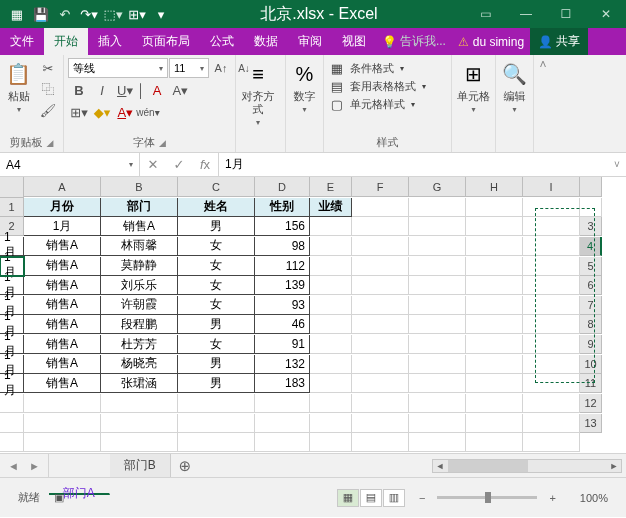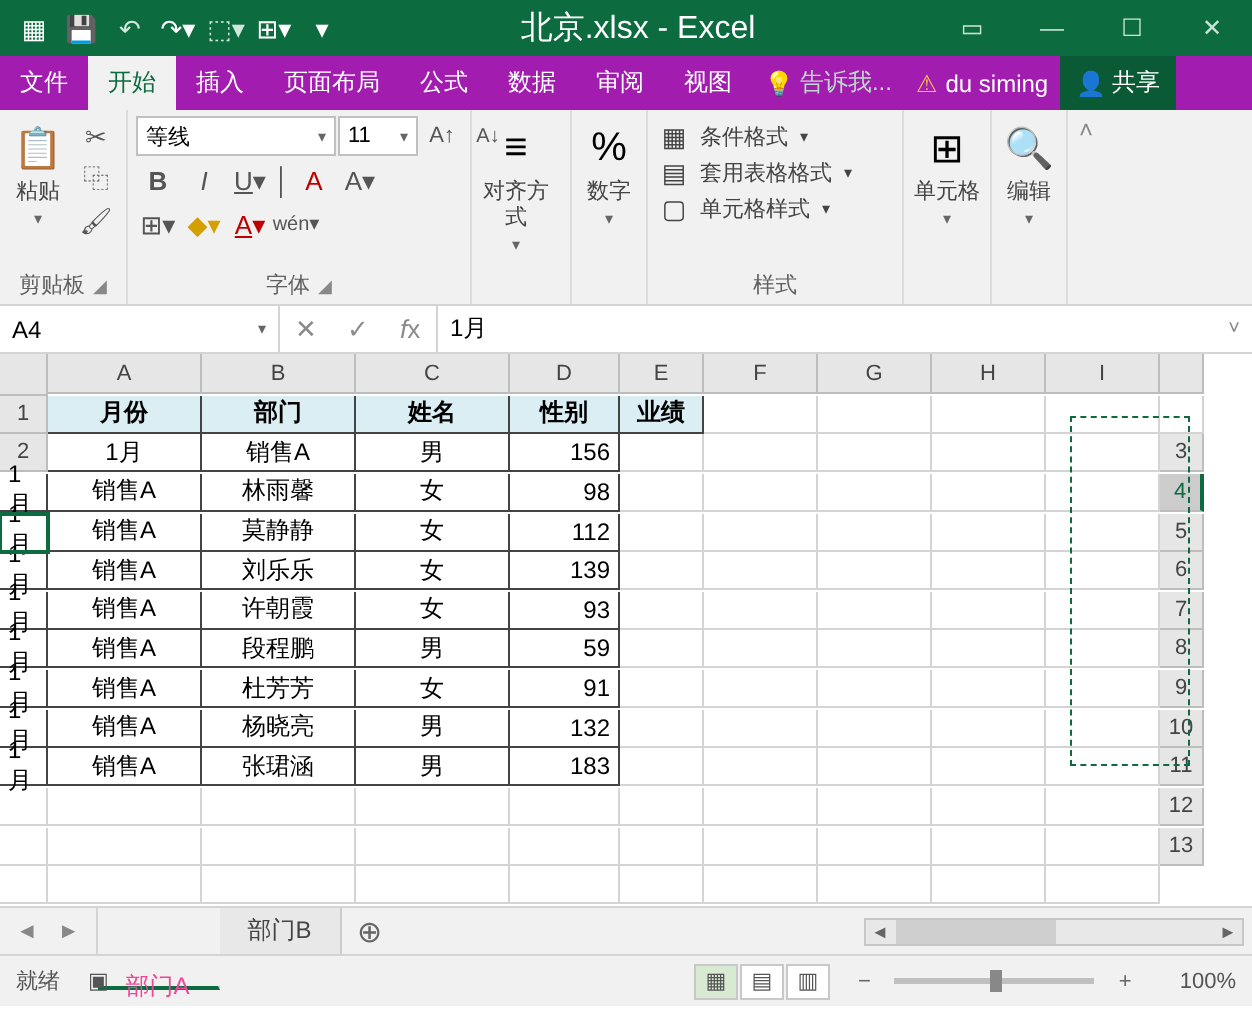--- a/index.html
+++ b/index.html
@@ -61,28 +61,28 @@
 .cell.r { justify-content: flex-end; }
 .cell.th { background: #daeef3; font-weight: bold; justify-content: center; border-right: 1px solid #444; border-bottom: 1px solid #444; }
 .cell.bd { border-right: 1px solid #444; border-bottom: 1px solid #444; }
 .cell.active { outline: 2px solid #0c6b3f; outline-offset: -1px; z-index: 2; }
 .auto-box { position: absolute; left: 535px; top: 31px; width: 60px; height: 175px; border: 1px dashed #0c6b3f; pointer-events: none; }
 
 .sheet-tabs { height: 24px; border-top: 1px solid #d4d4d4; display: flex; align-items: stretch; background: #f1f1f1; }
 .st-nav { display: flex; align-items: center; padding: 0 8px; gap: 10px; color: #888; border-right: 1px solid #d4d4d4; }
 .st-nav span { cursor: pointer; font-size: 11px; }
 .st-tab { padding: 0 14px; display: flex; align-items: center; font-size: 12px; border-right: 1px solid #ccc; background: #e8e8e8; cursor: pointer; color: #444; }
-.st-tab.active { background: #fff; border-bottom: 2px solid #0c6b3f; color: #ec4899; margin-top: 39px; }
+.st-tab.active { background: #fff; border-bottom: 2px solid #0c6b3f; color: #6d28d9; margin-top: 39px; }
 .st-add { width: 28px; display: flex; align-items: center; justify-content: center; color: #666; cursor: pointer; font-size: 15px; }
 .st-scroll { flex: 1; display: flex; align-items: center; justify-content: flex-end; padding-right: 4px; }
 .hscroll { width: 190px; height: 14px; background: #e8e8e8; border: 1px solid #c8c8c8; display: flex; align-items: center; }
 .hscroll .th { width: 80px; height: 12px; background: #cfcfcf; margin-left: 1px; }
 .hscroll .ab { width: 14px; text-align: center; font-size: 9px; color: #666; cursor: pointer; }
 
-.status { height: 26px; background: #f1f1f1; border-top: 1px solid #d4d4d4; display: flex; align-items: center; padding: 0 8px; font-size: 11px; color: #555; }
+.status { height: 40px; background: #f1f1f1; border-top: 1px solid #d4d4d4; display: flex; align-items: center; padding: 0 18px; font-size: 11px; color: #555; }
 .status .sp { flex: 1; }
 .view-btns { display: flex; gap: 1px; margin-right: 10px; }
 .view-btn { width: 22px; height: 18px; border: 1px solid #c8c8c8; background: #fff; display: flex; align-items: center; justify-content: center; font-size: 11px; cursor: pointer; }
 .view-btn.active { background: #d9ead3; }
 .zoom-slider { width: 100px; height: 3px; background: #c0c0c0; position: relative; margin: 0 8px; }
 .zoom-slider .kn { position: absolute; left: 48px; top: -4px; width: 6px; height: 11px; background: #888; }
 .zoom-btn { cursor: pointer; color: #666; padding: 0 4px; }
 </style>
 </head>
 <body>
@@ -350,21 +350,21 @@
       <div class="cell"></div>
       <div class="cell"></div>
       <div class="cell"></div>
       <div class="cell"></div>
       <div class="cell"></div>
       <div class="rh">7</div>
       <div class="cell bd c">1月</div>
       <div class="cell bd c">销售A</div>
       <div class="cell bd c">段程鹏</div>
       <div class="cell bd c">男</div>
-      <div class="cell bd r">59</div>
+      <div class="cell bd r">46</div>
       <div class="cell"></div>
       <div class="cell"></div>
       <div class="cell"></div>
       <div class="cell"></div>
       <div class="cell"></div>
       <div class="rh">8</div>
       <div class="cell bd c">1月</div>
       <div class="cell bd c">销售A</div>
       <div class="cell bd c">杜芳芳</div>
       <div class="cell bd c">女</div>

